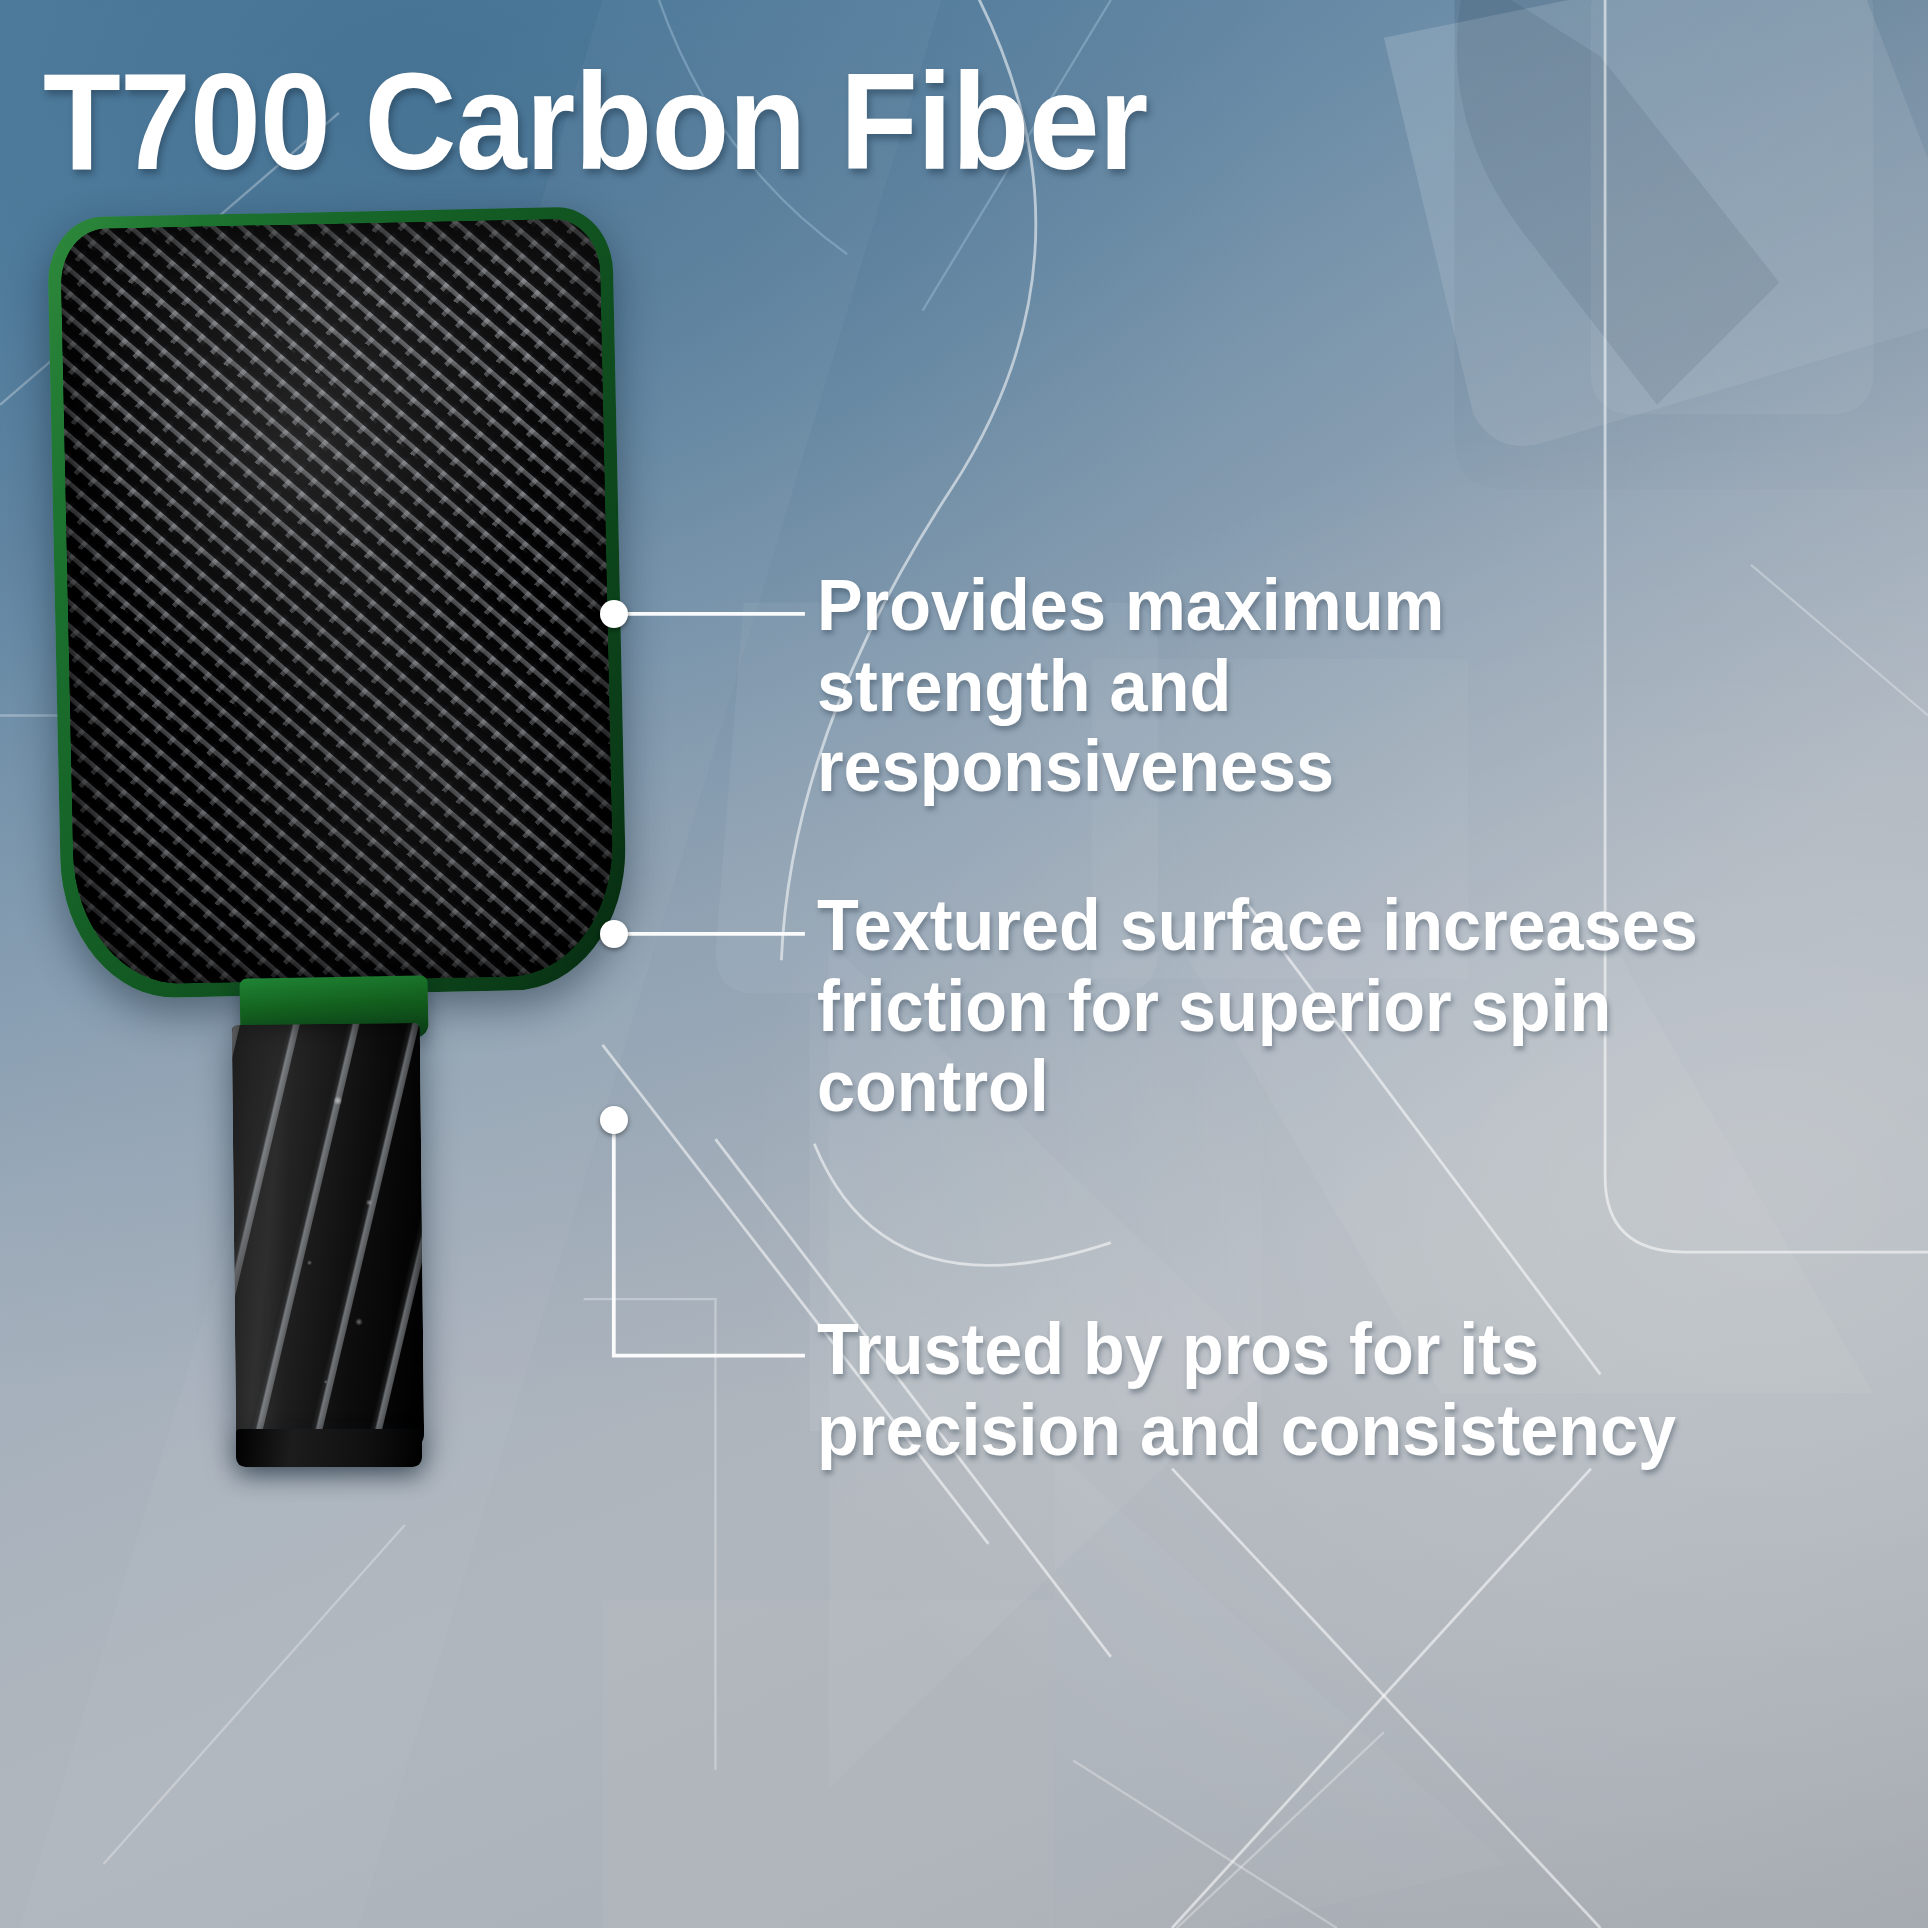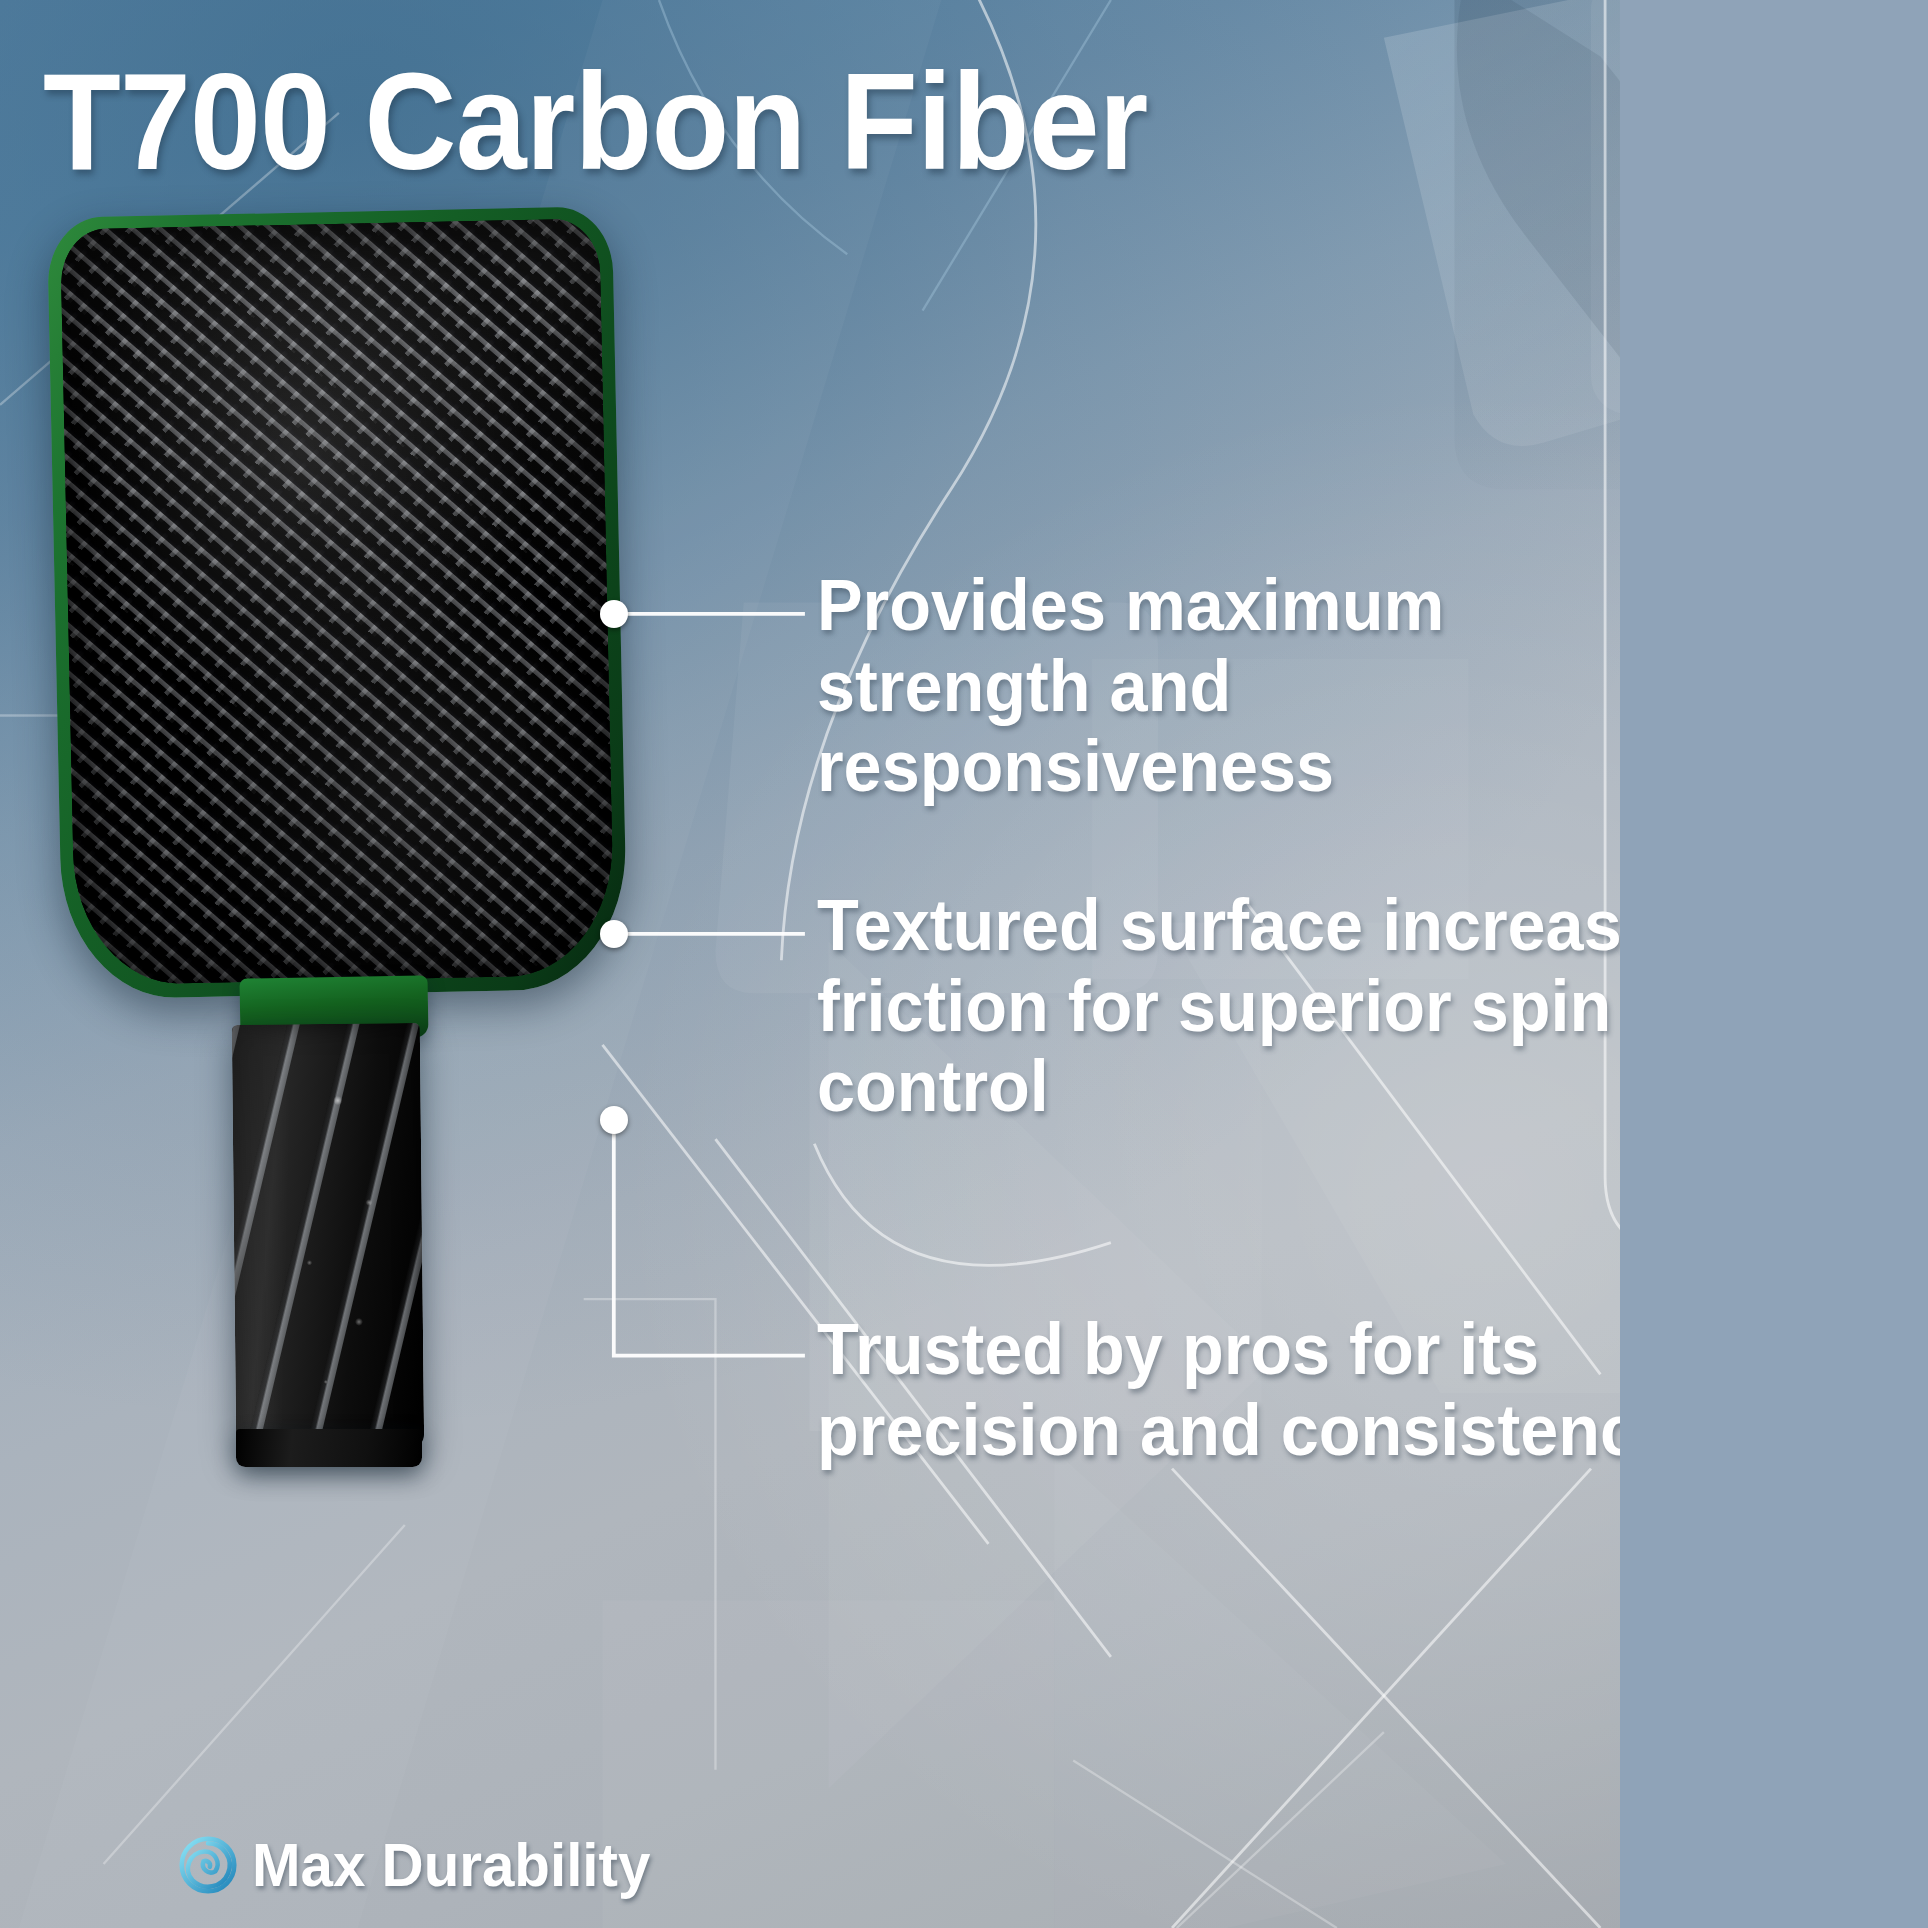--- a/index.html
+++ b/index.html
@@ -1,21 +1,21 @@
 <!DOCTYPE html>
 <html style="font-size:15px"><head>
 <meta charset="utf-8">
 <style>
   html,body{margin:0;padding:0;}
   body{
     width:1928px;height:1928px;overflow:hidden;
     font-family:"Liberation Sans", sans-serif;
     background:#8fa3b8;
   }
-  #stage{position:relative;width:1620px;height:1928px;overflow:hidden;}
+  #stage{position:relative;width:1928px;height:1928px;overflow:hidden;}
 
   
   .bg-base{
     position:absolute;inset:0;
     background:
       linear-gradient(157deg,
         #5b87a8 0%,
         #5d89a9 9%,
         #6f91ac 20%,
         #8aa2b6 32%,
@@ -286,38 +286,18 @@
     <div class="dot" style="left:600px;top:920px;"></div>
     <div class="dot" style="left:600px;top:1106px;"></div>
   </div>
 
   <div class="feature" id="feat0">Provides maximum strength and responsiveness</div>
   <div class="feature" id="feat1">Textured surface increases friction for superior spin control</div>
   <div class="feature" id="feat2">Trusted by pros for its precision and consistency</div>
 
   <div class="badges">
 
-    <div class="badge">
-      <span>
-        <svg class="badge-icon" viewBox="0 0 64 64" aria-hidden="true">
-          <defs>
-            <linearGradient id="spg" x1="0" y1="0" x2="1" y2="1">
-              <stop offset="0" stop-color="#8fe6f7"></stop>
-              <stop offset="1" stop-color="#1d82b8"></stop>
-            </linearGradient>
-          </defs>
-          <circle cx="32" cy="32" r="29" fill="none" stroke="url(#spg)" stroke-width="5"></circle>
-          <path d="M32 8
-                   a24 24 0 1 1 -17 41
-                   a19 19 0 0 1 13 -32
-                   a14 14 0 0 1 12 22
-                   a9 9 0 0 1 -13 -11
-                   a5 5 0 0 1 7 6" fill="none" stroke="url(#spg)" stroke-width="5" stroke-linecap="round"></path>
-        </svg>
-      </span>
-      <span class="badge-label">Max Durability</span>
-    </div>
 
 
   </div>
 
 </div>
 
 
 </body></html>

